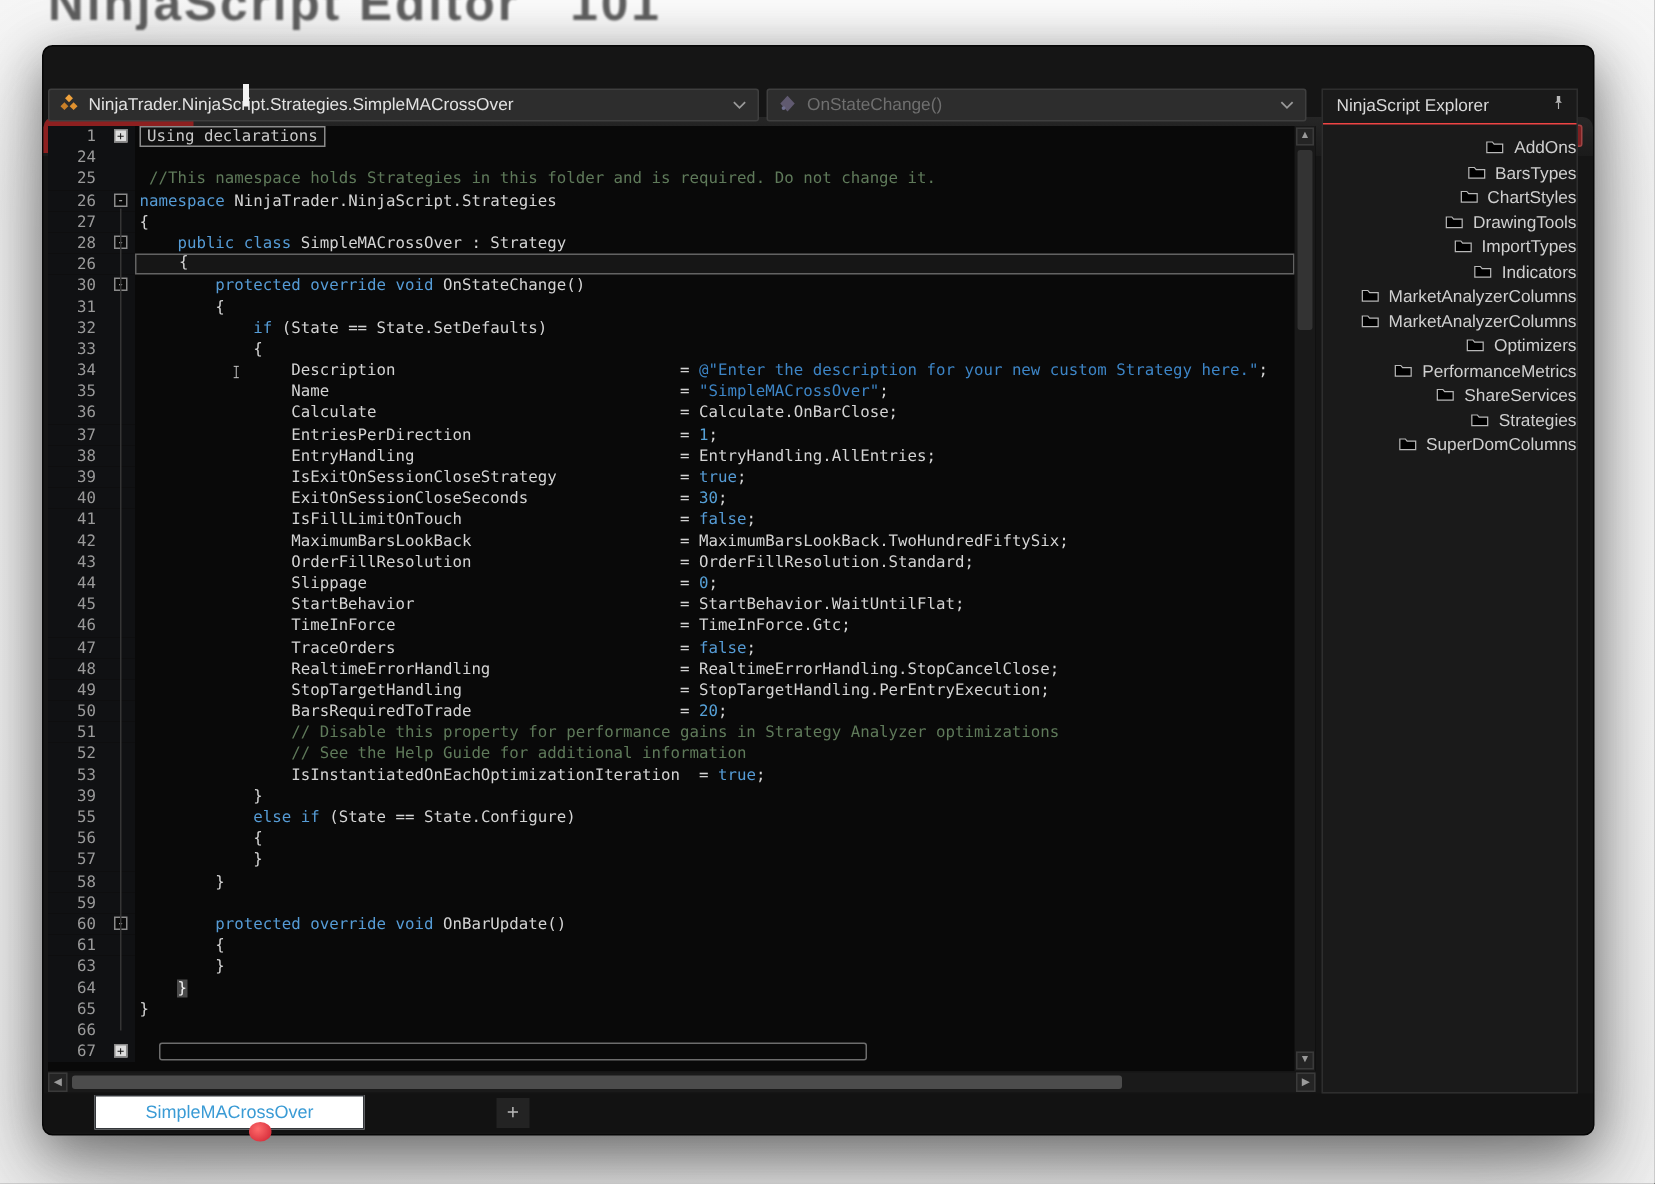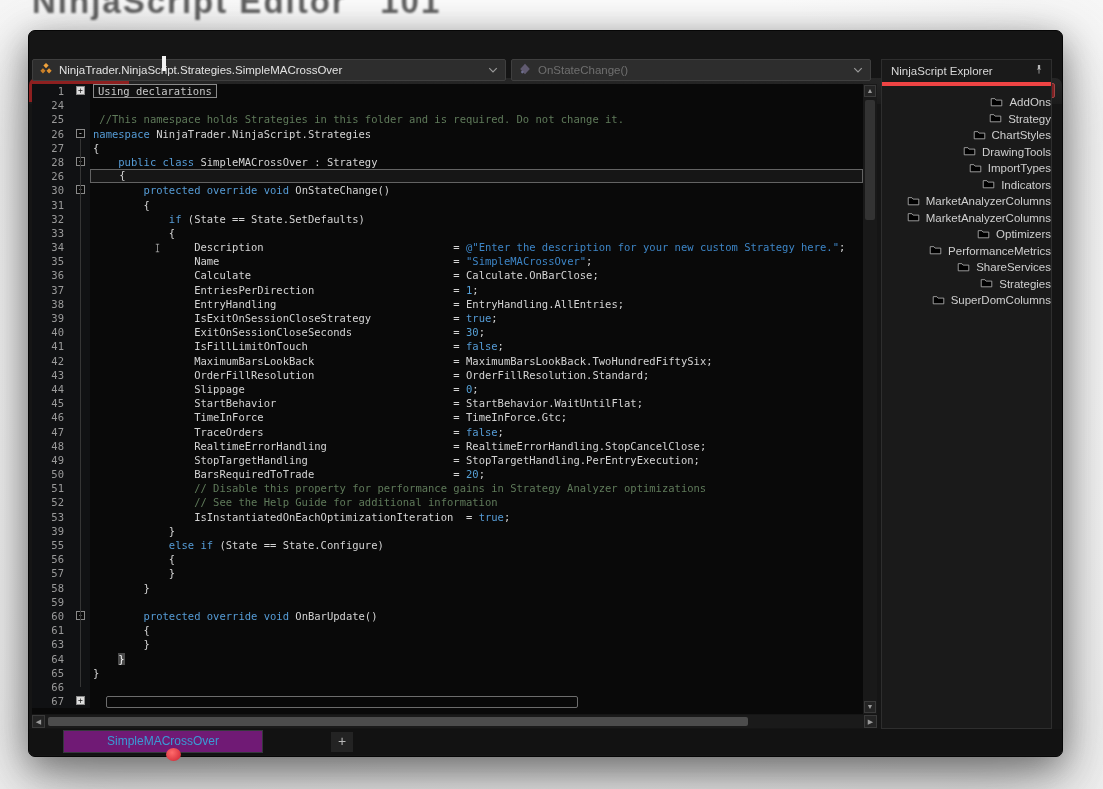--- a/index.html
+++ b/index.html
@@ -52,30 +52,30 @@
   .vscroll{position:absolute;right:0;top:0;width:14px;height:630px;background:#191919;}
   .varrow{position:absolute;left:1px;width:12px;height:12px;background:#242424;border:1px solid #3a3a3a;
           box-sizing:border-box;color:#9a9a9a;font-size:7px;line-height:10px;text-align:center;}
   .vthumb{position:absolute;left:2px;top:16px;width:10px;height:120px;background:#333;border-radius:2px;}
   .hscroll{position:absolute;left:3px;top:684px;width:845px;height:13px;background:#1a1a1a;}
   .harrow{position:absolute;top:0;width:13px;height:13px;background:#242424;border:1px solid #3a3a3a;
           box-sizing:border-box;color:#9a9a9a;font-size:7px;line-height:11px;text-align:center;}
   .hthumb{position:absolute;left:16px;top:2px;width:700px;height:9px;background:#4c4c4c;border-radius:2px;}
   
   .tabbar{position:absolute;left:0;right:0;top:698px;height:26px;background:#121212;border-radius:0 0 7px 7px;}
-  .tab{position:absolute;left:34px;top:1px;height:23px;padding:0 43px;background:#701a75;
+  .tab{position:absolute;left:34px;top:1px;height:23px;padding:0 33px;background:#ffffff;
        border:1px solid #35383c;box-sizing:border-box;color:var(--tabtxt);font-size:12px;line-height:21px;}
   .newtab{position:absolute;left:302px;top:3px;width:22px;height:20px;background:#232323;color:#b8b8b8;
        font-size:14px;line-height:19px;text-align:center;}
   .click-dot{position:absolute;left:137px;top:717px;width:15px;height:13px;border-radius:50%;
        background:radial-gradient(circle at 40% 35%, #ff6b6b, #cc1f2f);filter:blur(.4px);}
   
   .explorer{position:absolute;left:852px;top:28px;width:171px;height:670px;background:#1a1a1a;
        border:1px solid #2e2e2e;box-sizing:border-box;}
-  .exp-head{height:22px;border-bottom:4px solid #ef4444;display:flex;align-items:center;padding:0 6px 0 9px;}
+  .exp-head{height:22px;border-bottom:1px solid #ef4444;display:flex;align-items:center;padding:0 6px 0 9px;}
   .exp-title{font-size:11.5px;color:#d8d8d8;flex:1;}
   .exp-items{padding:8px 0 0 9px;}
   .exp-item{display:flex;align-items:center;gap:6px;height:16.5px;color:#cfcfcf;font-size:11.5px;justify-content:flex-end;}
 </style>
 </head>
 <body>
 
 <div class="stage">
   <div class="clipped-title">NinjaScript Editor   101</div>
 
@@ -528,21 +528,21 @@
           <div class="exp-item">
             <span><svg width="13" height="13" viewBox="0 0 16 16">
                 <path d="M1.5 4.5 h4.5 l1.5 1.8 h7 v7 h-13 z" stroke="#b8b8b8"></path>
               </svg></span>
             <span>AddOns</span>
           </div>
           <div class="exp-item">
             <span><svg width="13" height="13" viewBox="0 0 16 16">
                 <path d="M1.5 4.5 h4.5 l1.5 1.8 h7 v7 h-13 z" stroke="#b8b8b8"></path>
               </svg></span>
-            <span>Strategy</span>
+            <span>BarsTypes</span>
           </div>
           <div class="exp-item">
             <span><svg width="13" height="13" viewBox="0 0 16 16">
                 <path d="M1.5 4.5 h4.5 l1.5 1.8 h7 v7 h-13 z" stroke="#b8b8b8"></path>
               </svg></span>
             <span>ChartStyles</span>
           </div>
           <div class="exp-item">
             <span><svg width="13" height="13" viewBox="0 0 16 16">
                 <path d="M1.5 4.5 h4.5 l1.5 1.8 h7 v7 h-13 z" stroke="#b8b8b8"></path>

